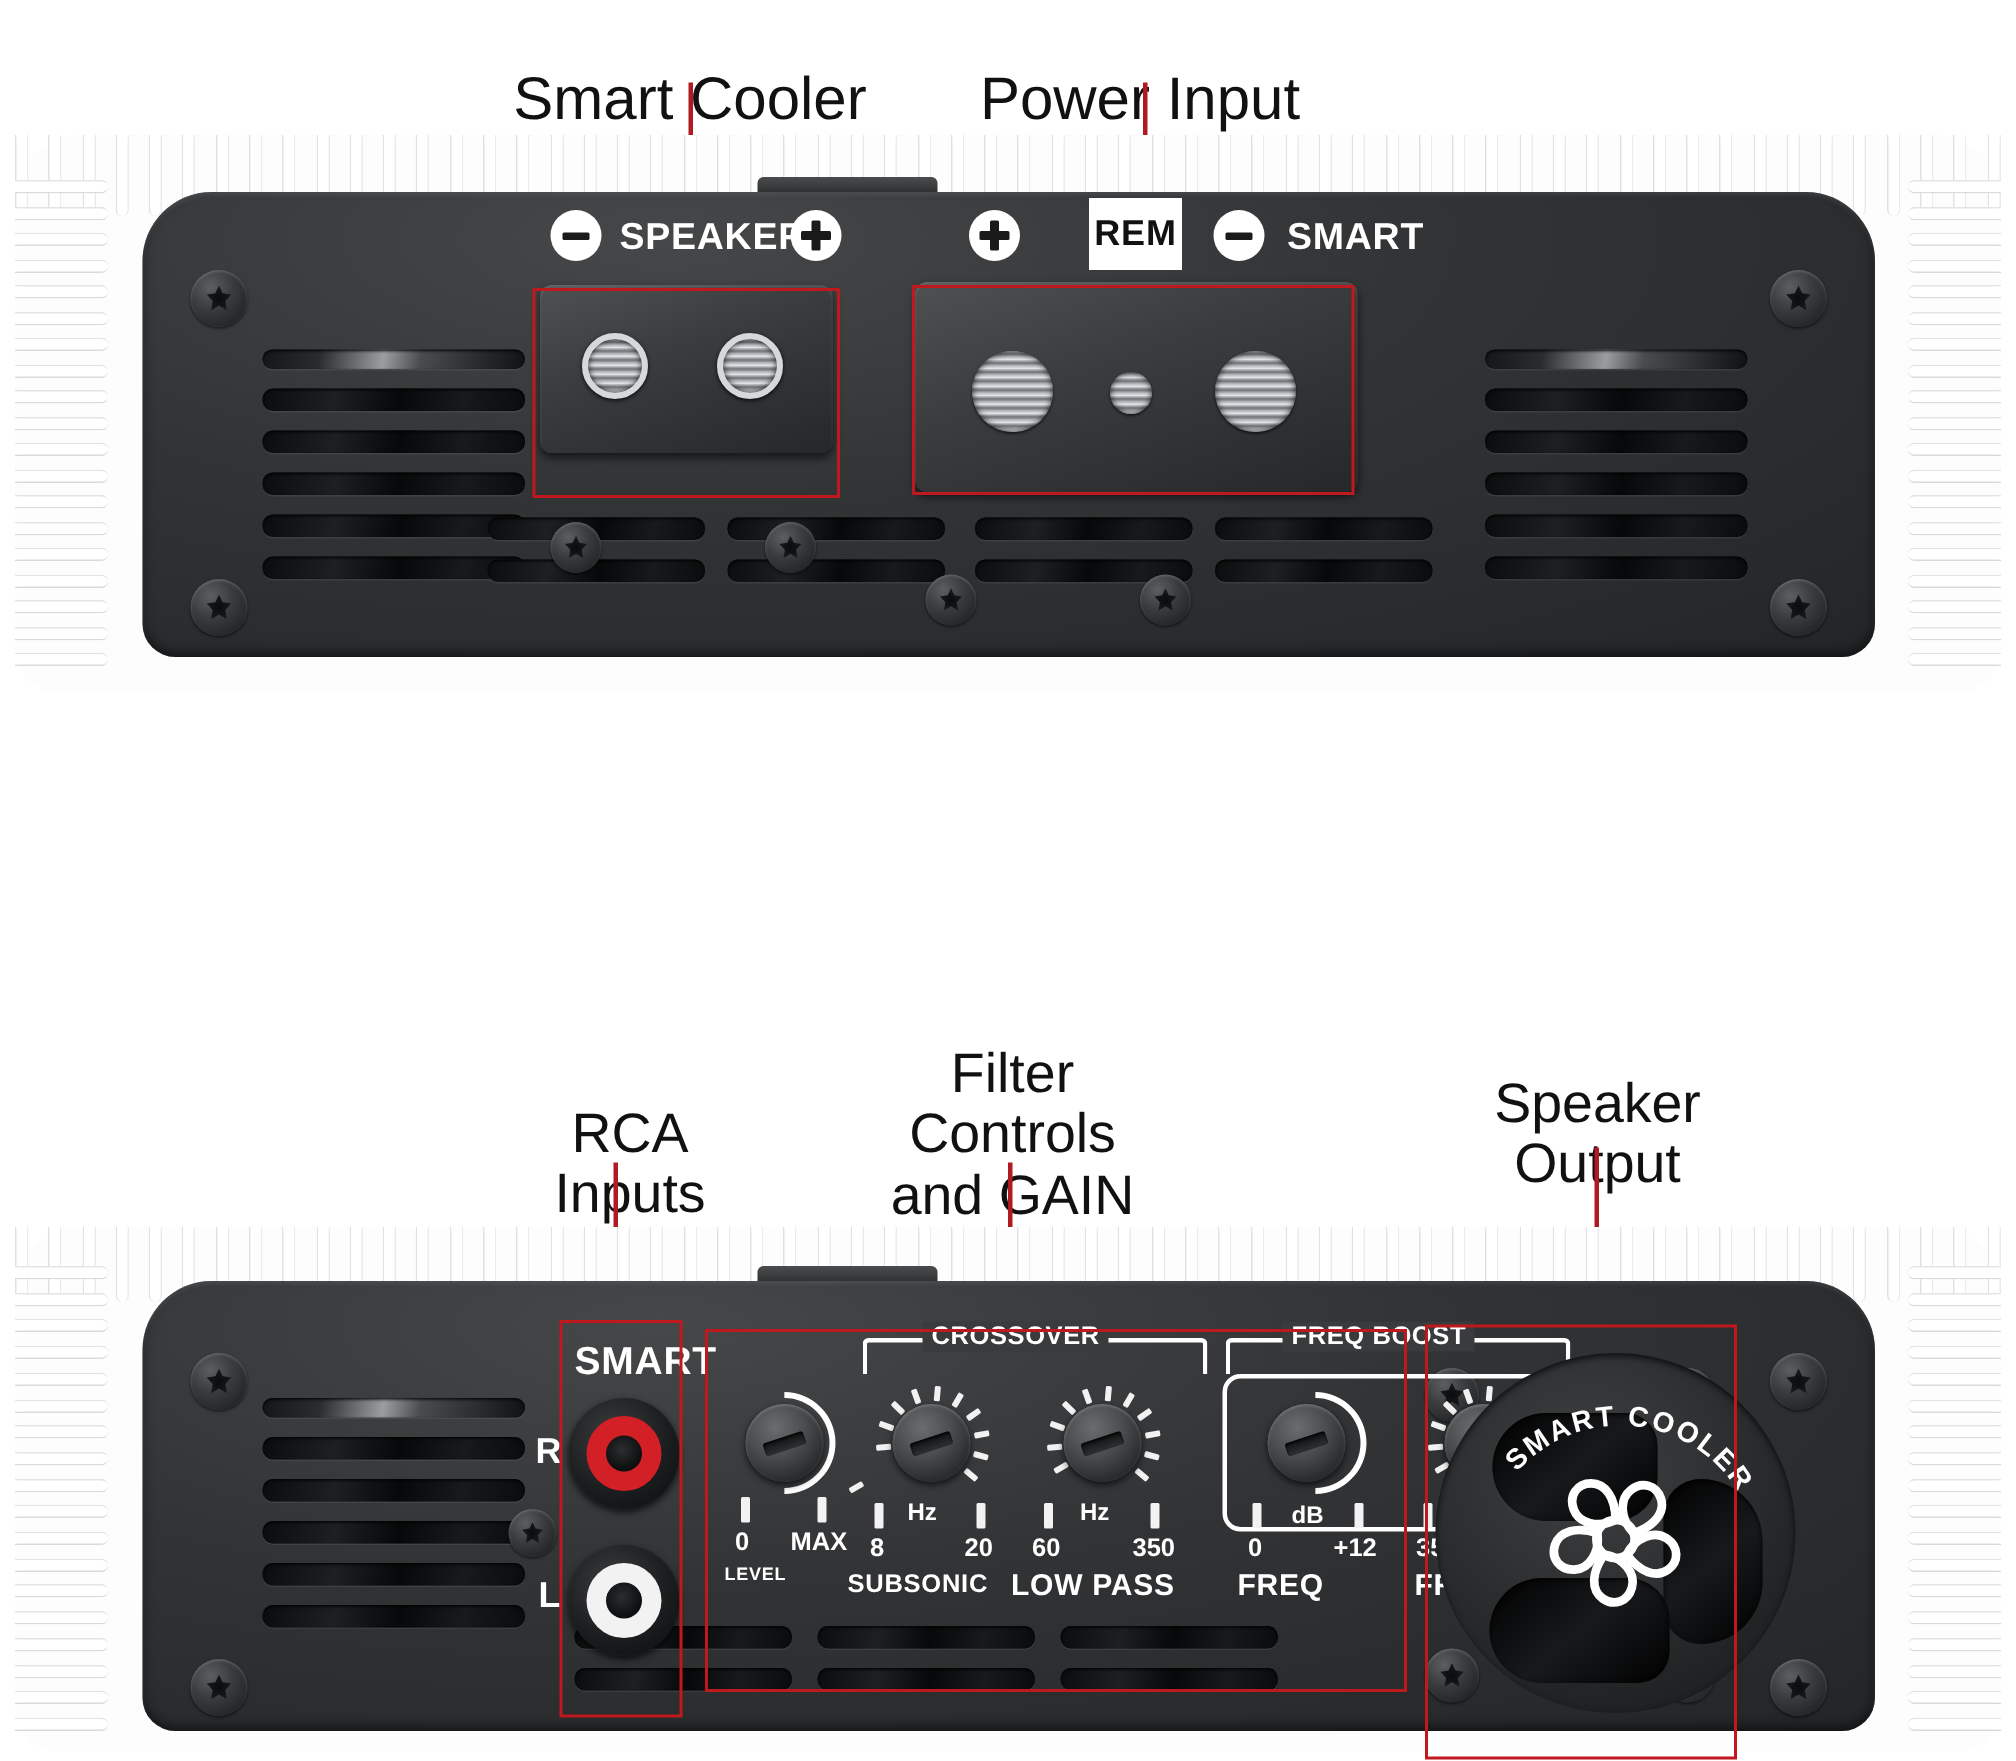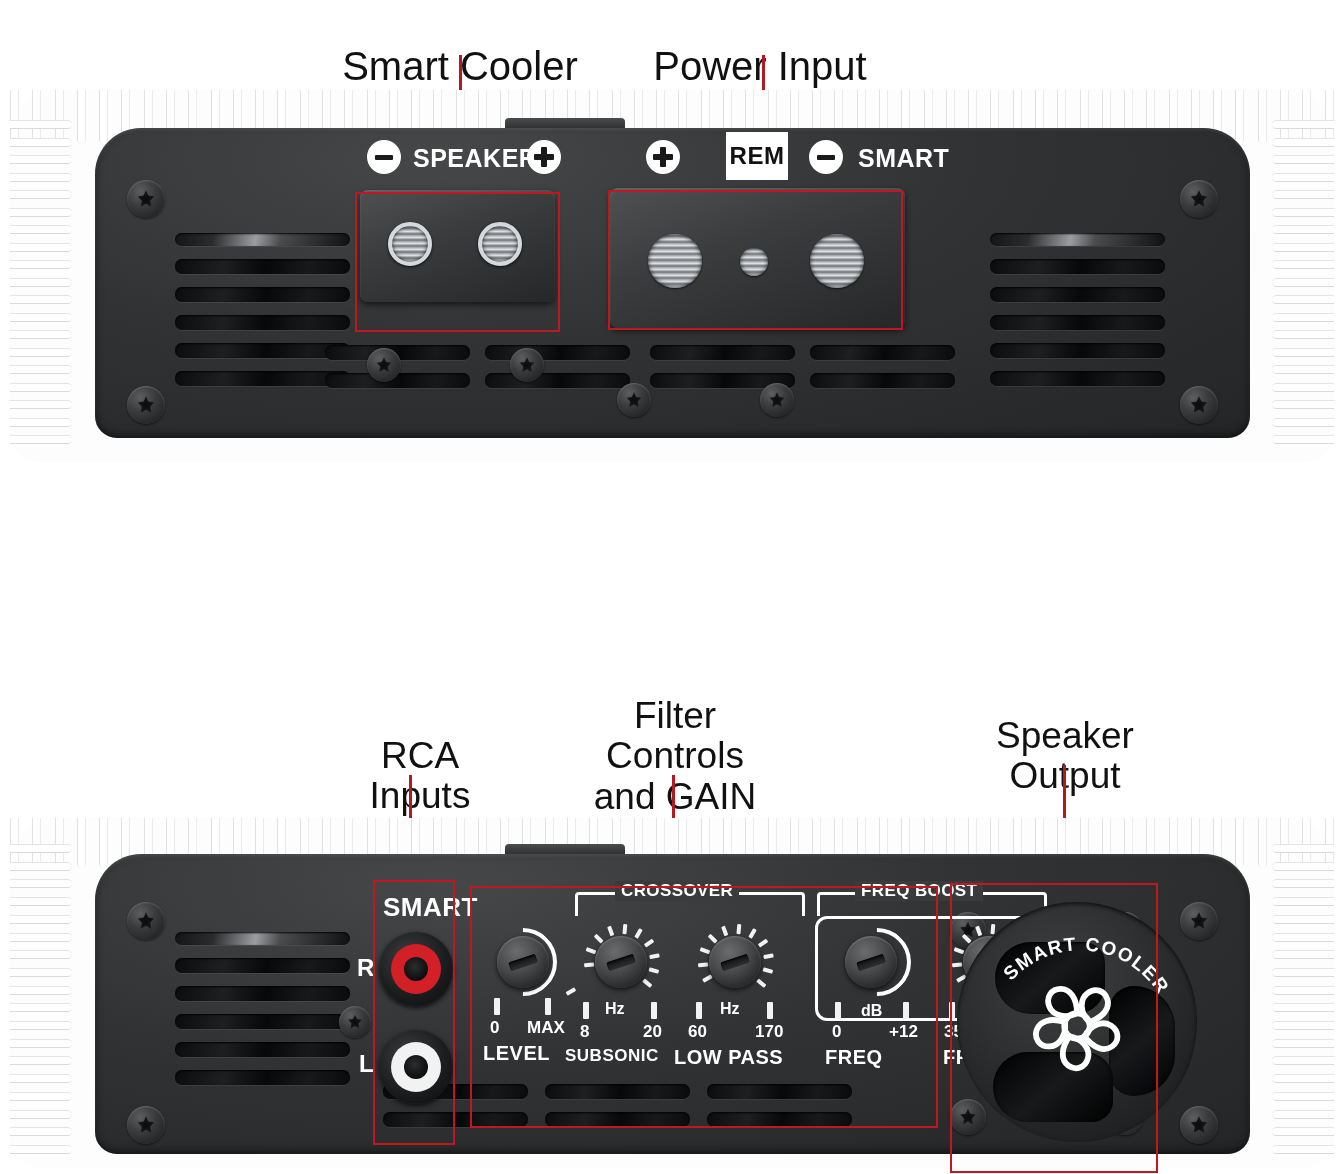--- a/index.html
+++ b/index.html
@@ -675,21 +675,21 @@
 
     <div style="position:absolute; left:384px; top:68px; width:92px; height:160px;">
       <div class="knob-arc" style="left:10px; top:6px; width:68px; height:68px;"></div>
       <div class="knob" style="left:18px; top:14px; width:52px; height:52px;">
         <div class="knob-slot" style="width:28px; height:9px;"></div>
       </div>
       <div class="endtick" style="left:15px; top:76px; width:6px; height:17px;"></div>
       <div class="endtick" style="left:66px; top:76px; width:6px; height:17px;"></div>
       <div class="scale-text" style="left:11px; top:96px; font-size:17px;">0</div>
       <div class="scale-text" style="left:48px; top:96px; font-size:17px;">MAX</div>
-      <div class="knob-name" style="left:4px; top:120px; font-size:20px;">LEVEL</div>
+      <div class="knob-name" style="left:4px; top:120px; font-size:12px;">LEVEL</div>
     </div>
 
     <div style="position:absolute; left:472px; top:68px; width:108px; height:160px;">
       <div class="ticks" style="left:16px; top:2px; width:76px; height:76px;">
         <div class="tick" style="left:37px; top:0px;  width:4px; height:10px; transform:rotate(-120deg) translateY(-26px); transform-origin:50% 38px;"></div>
         <div class="tick" style="left:37px; top:0px;  width:4px; height:10px; transform:rotate(-95deg); transform-origin:50% 38px;"></div>
         <div class="tick" style="left:37px; top:0px;  width:4px; height:10px; transform:rotate(-70deg); transform-origin:50% 38px;"></div>
         <div class="tick" style="left:37px; top:0px;  width:4px; height:10px; transform:rotate(-45deg); transform-origin:50% 38px;"></div>
         <div class="tick" style="left:37px; top:0px;  width:4px; height:10px; transform:rotate(-20deg); transform-origin:50% 38px;"></div>
         <div class="tick" style="left:37px; top:0px;  width:4px; height:10px; transform:rotate(5deg);   transform-origin:50% 38px;"></div>
@@ -724,21 +724,21 @@
         <div class="tick" style="left:37px; top:0px; width:4px; height:10px; transform:rotate(105deg);  transform-origin:50% 38px;"></div>
         <div class="tick" style="left:37px; top:0px; width:4px; height:10px; transform:rotate(130deg);  transform-origin:50% 38px;"></div>
       </div>
       <div class="knob" style="left:34px; top:14px; width:52px; height:52px;">
         <div class="knob-slot" style="width:28px; height:9px;"></div>
       </div>
       <div class="unit-text" style="left:45px; top:78px; font-size:16px;">Hz</div>
       <div class="endtick" style="left:21px; top:80px; width:6px; height:17px;"></div>
       <div class="endtick" style="left:92px; top:80px; width:6px; height:17px;"></div>
       <div class="scale-text" style="left:13px; top:100px; font-size:17px;">60</div>
-      <div class="scale-text" style="left:80px; top:100px; font-size:17px;">170</div>
+      <div class="scale-text" style="left:80px; top:100px; font-size:17px;">350</div>
       <div class="knob-name" style="left:-1px; top:124px; font-size:20px;">LOW PASS</div>
     </div>
 
     <div style="position:absolute; left:724px; top:68px; width:108px; height:160px;">
       <div class="knob-arc" style="left:24px; top:6px; width:68px; height:68px;"></div>
       <div class="knob" style="left:26px; top:14px; width:52px; height:52px;">
         <div class="knob-slot" style="width:28px; height:9px;"></div>
       </div>
       <div class="unit-text" style="left:42px; top:80px; font-size:16px;">dB</div>
       <div class="endtick" style="left:16px; top:80px; width:6px; height:17px;"></div>

